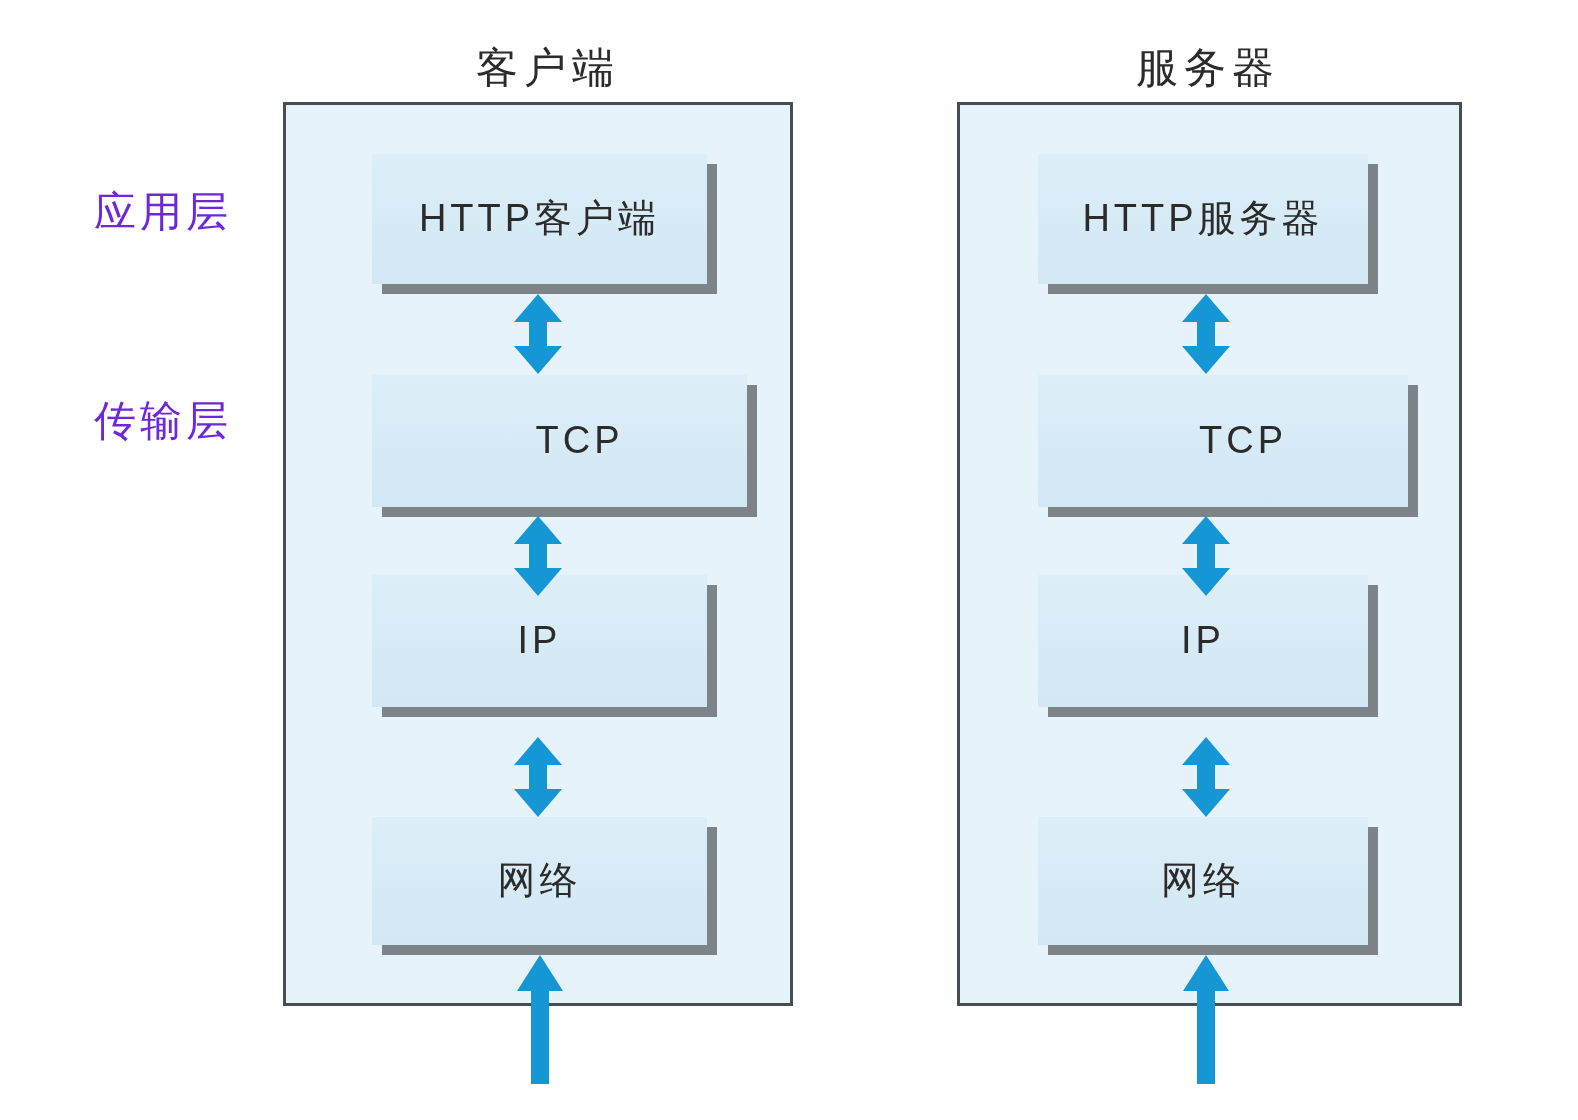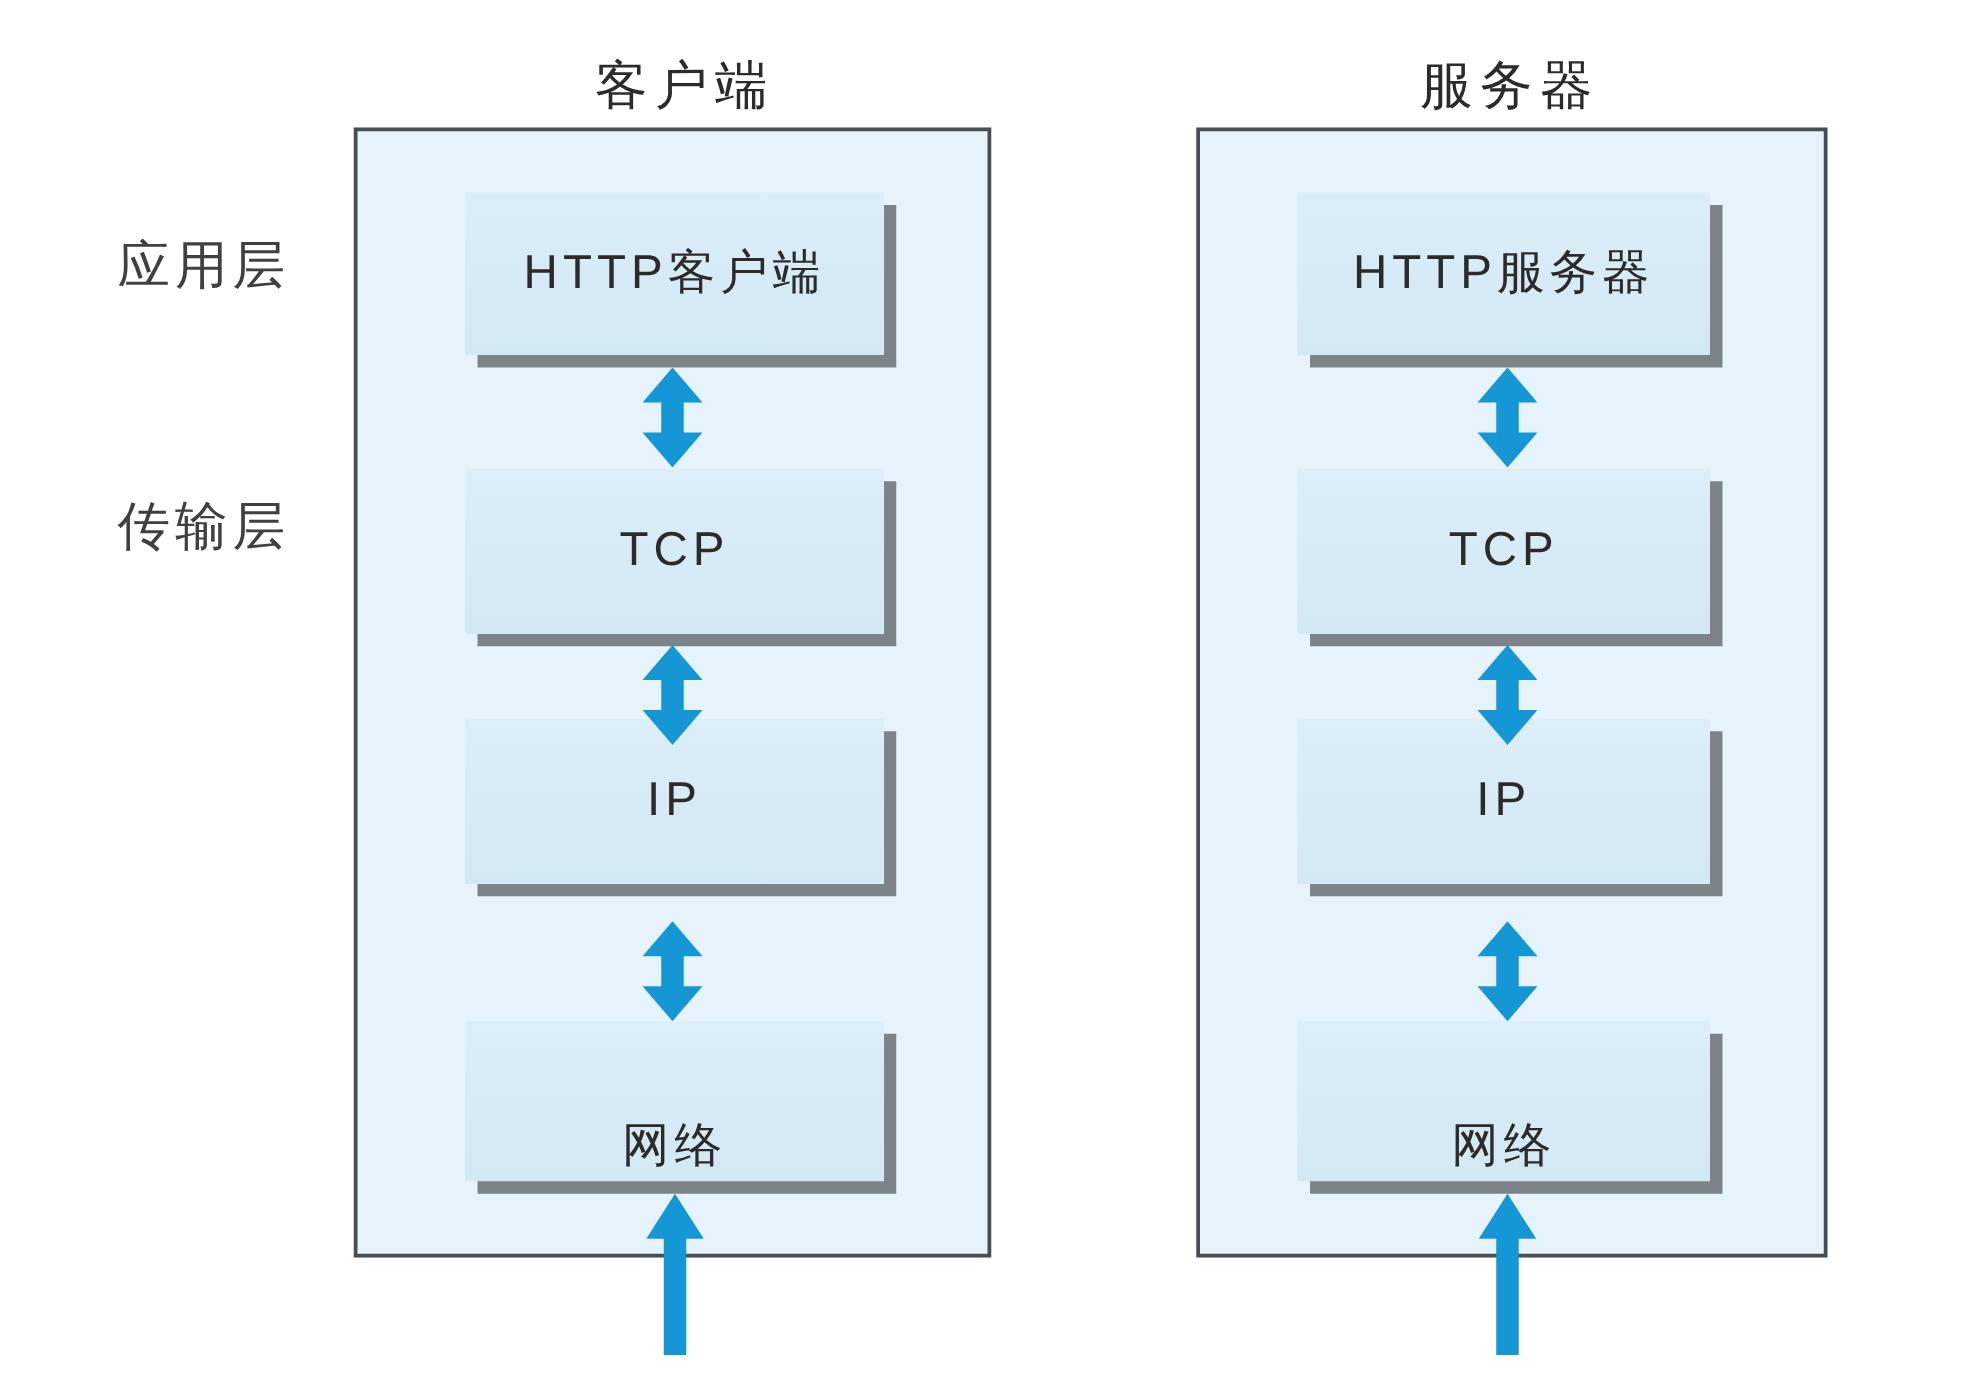--- a/index.html
+++ b/index.html
@@ -28,21 +28,21 @@
   .col-title.client { left: 398px; }
   .col-title.server { left: 1058px; }
 
   .layer-label {
     position: absolute;
     left: 58px;
     width: 210px;
     text-align: center;
     font-size: 42px;
     letter-spacing: 4px;
-    color: #404040;
+    color: #6d28d9;
   }
   .layer-label.l1 { top: 184px; }
   .layer-label.l2 { top: 393px; }
   .layer-label.l3 { top: 635px; }
   .layer-label.l4 { top: 858px; }
 
   .stack-container {
     position: absolute;
     top: 102px;
     height: 898px;
@@ -62,23 +62,23 @@
     justify-content: center;
     text-align: center;
     font-size: 38px;
     line-height: 1.45;
     letter-spacing: 4px;
     color: #2b2b2b;
   }
   .layer-box.cx { left: 372px; width: 335px; }
   .layer-box.sx { left: 1038px; width: 330px; }
   .layer-box.r1 { top: 154px; height: 130px; }
-  .layer-box.r2 { top: 375px; height: 132px; }
+  .layer-box.r2 { top: 375px; height: 132px; padding-left: 40px; }
   .layer-box.r3 { top: 575px; height: 132px; }
-  .layer-box.r4 { top: 817px; height: 128px; align-items: flex-end; }
+  .layer-box.r4 { top: 817px; height: 128px; }
 
   .dbl-arrow {
     position: absolute;
     width: 50px;
     height: 80px;
   }
   .dbl-arrow.cx { left: 513px; }
   .dbl-arrow.sx { left: 1181px; }
   .dbl-arrow.g1 { top: 294px; }
   .dbl-arrow.g2 { top: 516px; }

